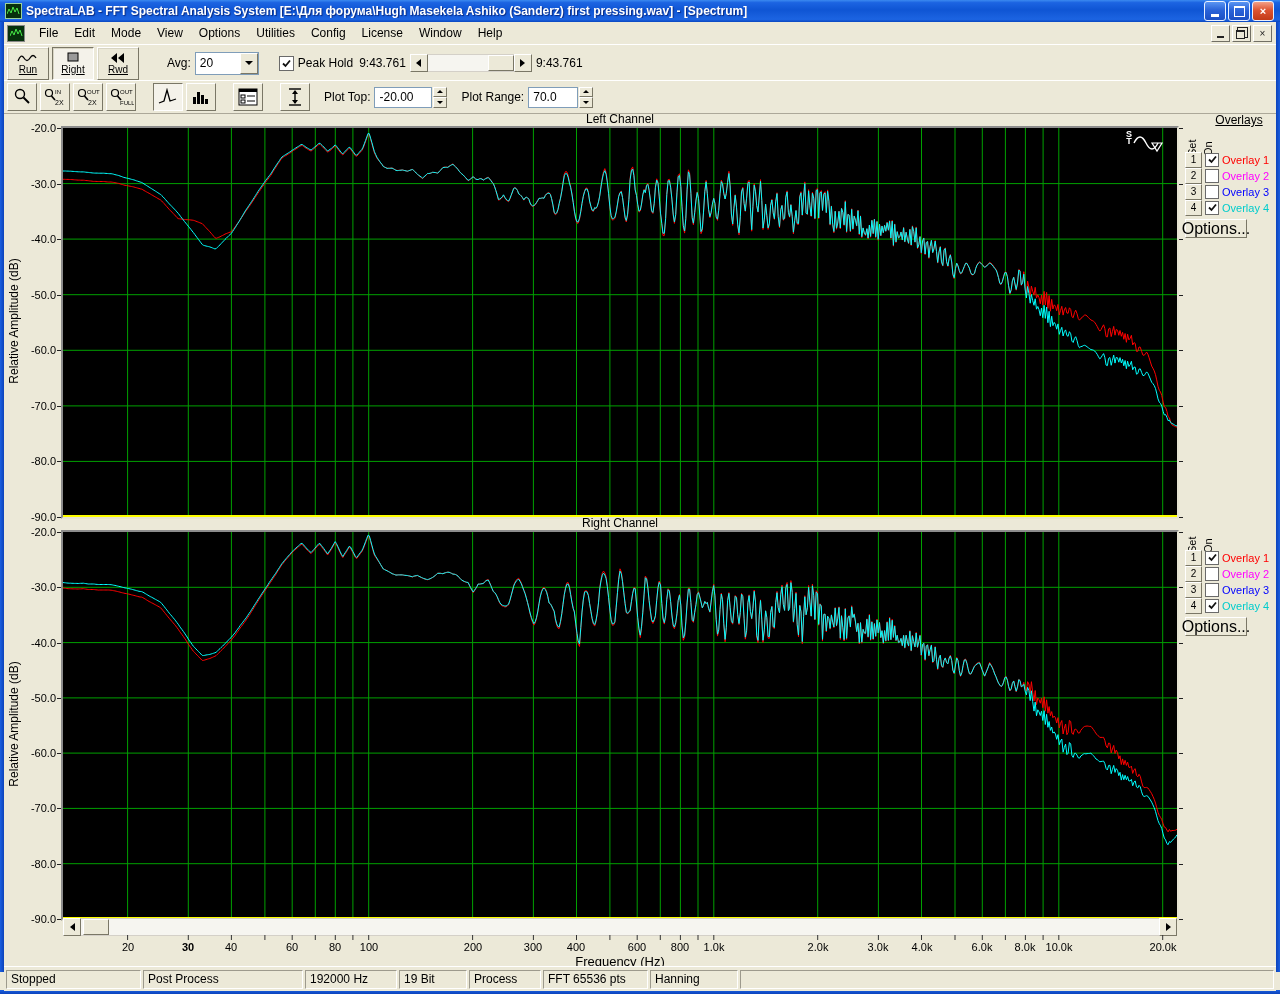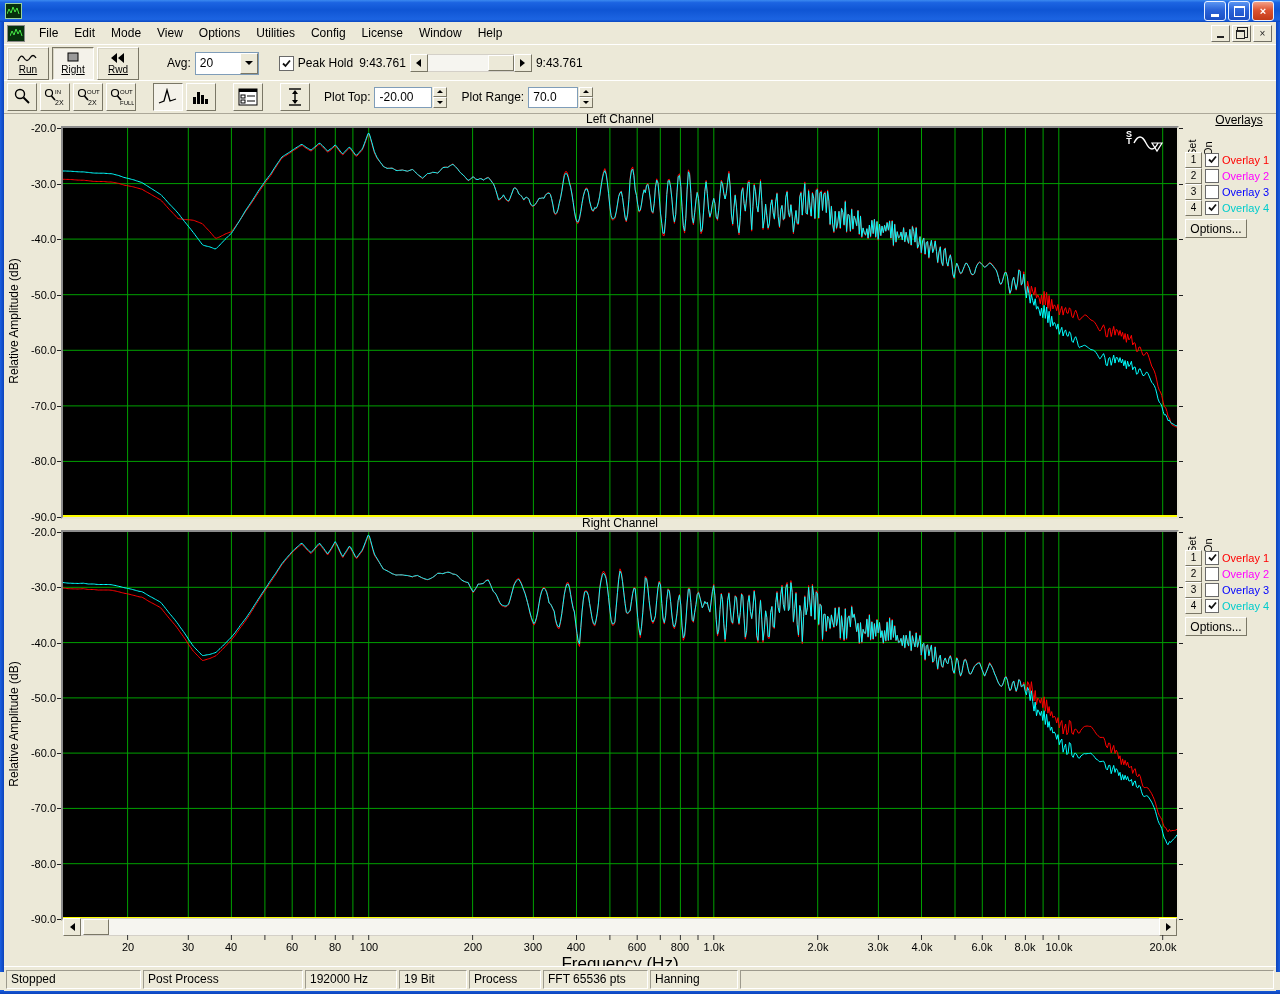--- a/index.html
+++ b/index.html
@@ -71,32 +71,32 @@
     display:flex;align-items:center;justify-content:center;}
   .spin .tri-u{border-left-width:3px;border-right-width:3px;border-bottom-width:3px;}
   .spin .tri-d{border-left-width:3px;border-right-width:3px;border-top-width:3px;}
   
   .plotwrap{border:2px solid;border-color:#8c8c8c #e6e3d2 #e6e3d2 #8c8c8c;background:#000;}
   .charttitle{font-size:12px;text-align:center;}
   .ylab{position:absolute;font-size:11px;text-align:right;width:46px;}
   .ytick{position:absolute;width:4px;height:1px;background:#202020;}
   .vlabel{position:absolute;width:220px;text-align:center;transform:rotate(-90deg);font-size:12px;}
   .xlab{position:absolute;font-size:11px;width:54px;text-align:center;}
-  .freqlab{font-size:17px;text-align:center;}
+  .freqlab{font-size:13px;text-align:center;}
   
   .ovpanel{width:96px;}
   .ovhead{font-size:12px;text-decoration:underline;text-align:center;width:80px;}
   .rot{position:absolute;transform:rotate(-90deg);transform-origin:center;font-size:11px;}
   .ovrow{position:absolute;display:flex;align-items:center;height:15px;}
   .ovnum{width:15px;height:14px;background:#ece9d8;border:1px solid;border-color:#fff #7a7766 #7a7766 #fff;
     font-size:10px;display:flex;align-items:center;justify-content:center;}
   .ovlabel{font-size:11px;margin-left:3px;white-space:nowrap;}
   .ovrow .checkbox{margin-left:3px;width:12px;height:12px;}
   .optbtn{position:absolute;width:60px;height:17px;background:#ece9d8;border:1px solid;
-    border-color:#fff #7a7766 #7a7766 #fff;font-size:12px;display:flex;align-items:center;justify-content:center;}
+    border-color:#fff #7a7766 #7a7766 #fff;font-size:16px;display:flex;align-items:center;justify-content:center;}
   
   .statusbar{left:4px;top:966px;width:1272px;height:24px;background:#ece9d8;border-top:1px solid #fff;
     display:flex;align-items:flex-start;}
   .sb-cell{margin-top:3px;margin-left:2px;height:16px;border:1px solid;border-color:#9d9a8d #fff #fff #9d9a8d;
     font-size:12px;padding:1px 4px 0 4px;white-space:nowrap;overflow:hidden;}
   .marker{color:#fff;display:flex;align-items:flex-start;}
   .marker .st{font-size:9px;font-weight:bold;line-height:7px;text-align:center;}
   svg{display:block;}
 </style>
 </head>
@@ -105,20 +105,21 @@
 <div class="abs frame-l"></div>
 <div class="abs frame-r"></div>
 <div class="abs frame-b"></div>
 
 <div class="abs titlebar">
   <span class="appicon">
     <svg width="13" height="10" viewBox="0 0 13 10">
         <polyline points="0,8 2,3 4,7 6,1 8,6 10,2 12,8" fill="none" stroke="#46e846" stroke-width="1"></polyline>
       </svg>
   </span>
+  <span class="ttl">SpectraLAB - FFT Spectral Analysis System [E:\Для форума\Hugh Masekela Ashiko (Sanderz) first pressing.wav] - [Spectrum]</span>
   <span class="winbtns">
     <span class="wbtn">
         <span class="glyph-min"></span>
       </span>
     <span class="wbtn">
         <span class="glyph-max"></span>
       </span>
     <span class="wbtn close">×</span>
   </span>
 </div>
@@ -472,21 +473,21 @@
     <line x1="892.0" y1="0" x2="892.0" y2="5" stroke="#333" stroke-width="1"></line>
     <line x1="919.3" y1="0" x2="919.3" y2="5" stroke="#333" stroke-width="1"></line>
     <line x1="942.4" y1="0" x2="942.4" y2="5" stroke="#333" stroke-width="1"></line>
     <line x1="962.4" y1="0" x2="962.4" y2="5" stroke="#333" stroke-width="1"></line>
     <line x1="980.1" y1="0" x2="980.1" y2="5" stroke="#333" stroke-width="1"></line>
     <line x1="995.8" y1="0" x2="995.8" y2="5" stroke="#333" stroke-width="1"></line>
     <line x1="1099.7" y1="0" x2="1099.7" y2="5" stroke="#333" stroke-width="1"></line>
   </svg>
 <div id="xlabels" class="abs" style="left:63px;top:941px;width:1114px;height:14px;">
     <div class="xlab" style="left:38px;top:0;">20</div>
-    <div class="xlab" style="left:98px;top:0;">30</div>
+    <div class="xlab" style="left:98px;top:0;font-weight:bold;">30</div>
     <div class="xlab" style="left:141px;top:0;">40</div>
     <div class="xlab" style="left:202px;top:0;">60</div>
     <div class="xlab" style="left:245px;top:0;">80</div>
     <div class="xlab" style="left:279px;top:0;">100</div>
     <div class="xlab" style="left:383px;top:0;">200</div>
     <div class="xlab" style="left:443px;top:0;">300</div>
     <div class="xlab" style="left:486px;top:0;">400</div>
     <div class="xlab" style="left:547px;top:0;">600</div>
     <div class="xlab" style="left:590px;top:0;">800</div>
     <div class="xlab" style="left:624px;top:0;">1.0k</div>

